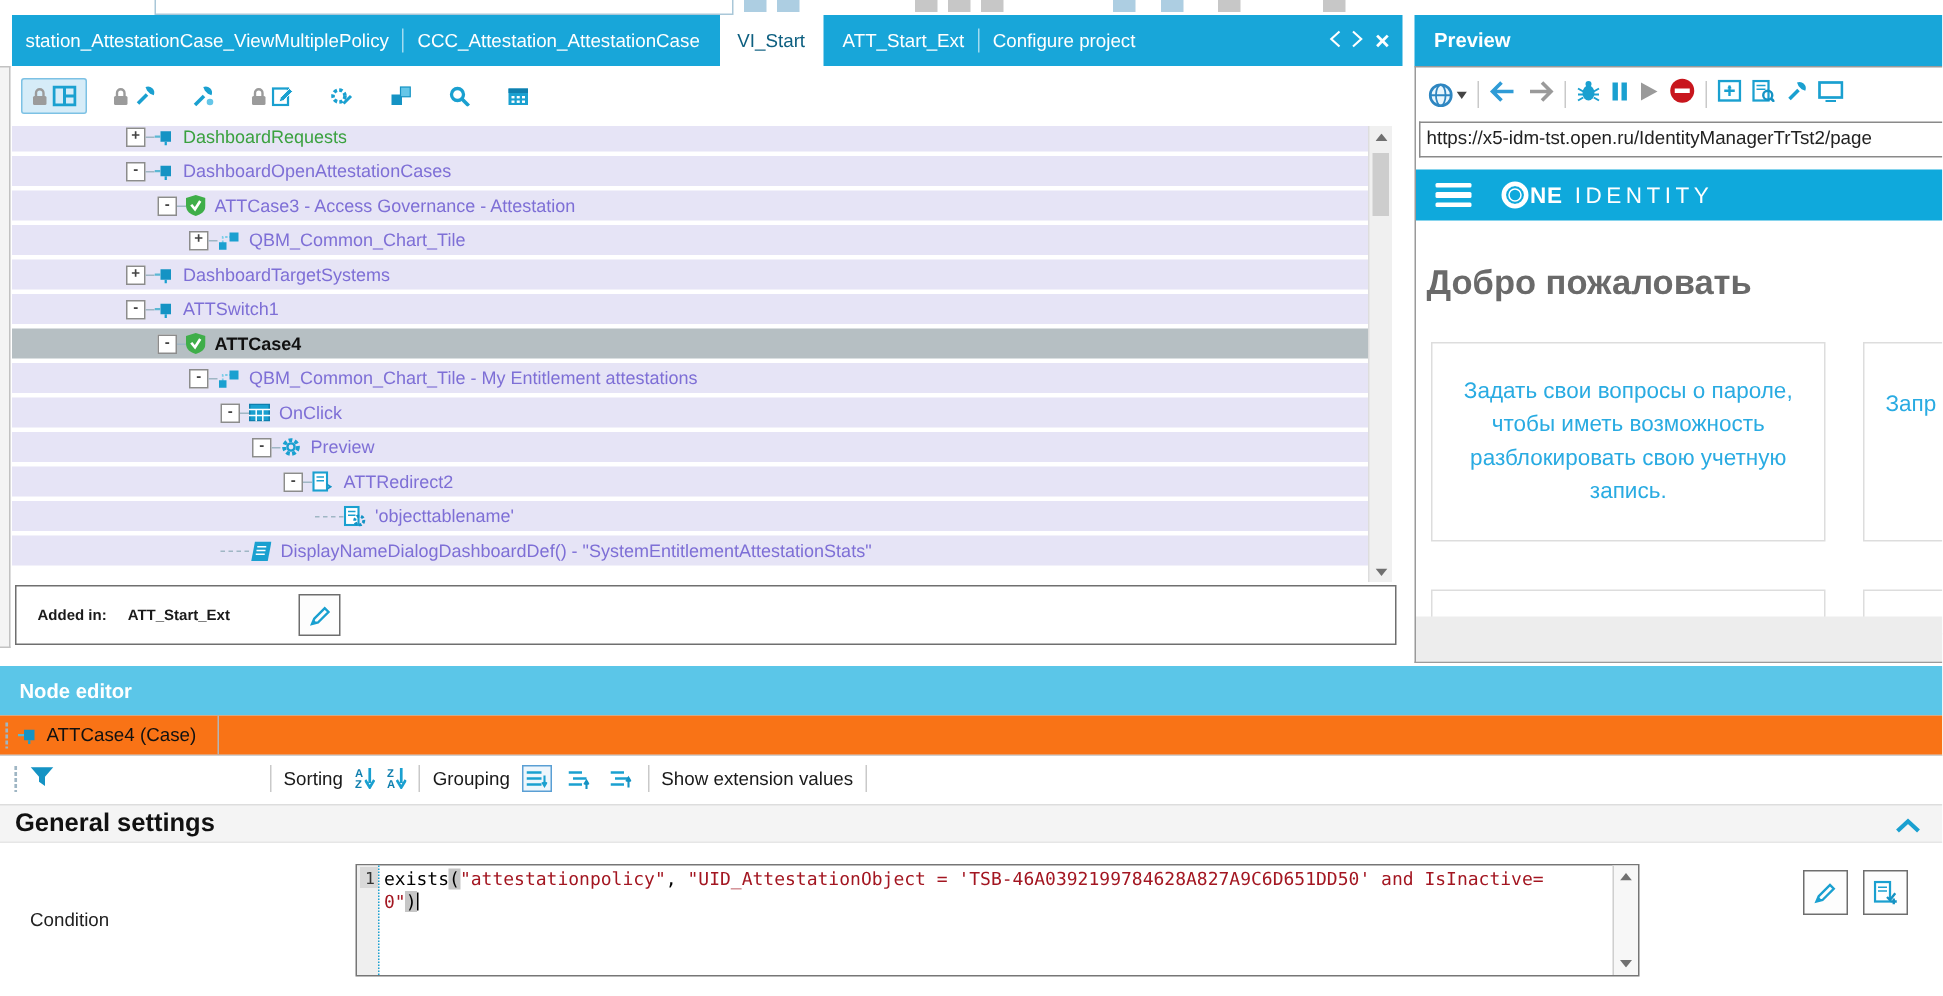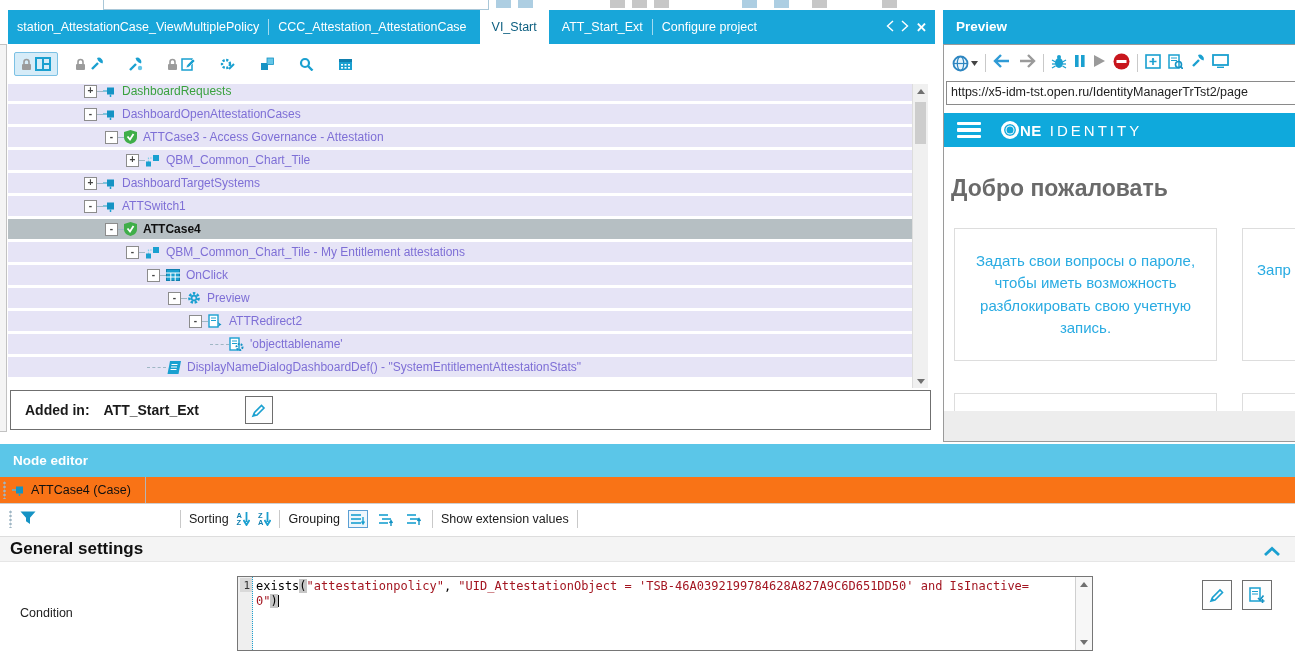--- a/index.html
+++ b/index.html
@@ -44,21 +44,21 @@
   .dash.w{width:19px;flex:0 0 19px;}
   .ticon{flex:0 0 auto;display:flex;align-items:center;margin-right:6px;}
   .tlabel{overflow:hidden;}
   
   .vscroll{position:absolute;left:904px;top:40px;width:16px;height:304px;background:#f0f0f0;border-left:1px solid #ddd;box-sizing:border-box;}
   .varrow{position:absolute;left:0;width:100%;height:14px;display:flex;align-items:center;justify-content:center;}
   .vthumb{position:absolute;left:2px;top:18px;width:11px;height:42px;background:#cdcdcd;}
 
   
   .added{position:absolute;left:2px;top:346px;width:921px;height:40px;border:1px solid #6f6f6f;background:#fff;
-         display:flex;align-items:center;font-size:14px;color:#1a1a1a;box-sizing:border-box;}
+         display:flex;align-items:center;font-size:10px;color:#1a1a1a;box-sizing:border-box;}
   .added .lab{margin-left:14px;font-weight:bold;}
   .added .val{margin-left:14px;font-weight:bold;}
   .sqbtn{width:28px;height:28px;border:1px solid #6e6e6e;background:#fdfdfd;display:flex;align-items:center;justify-content:center;box-sizing:border-box;}
   .added .sqbtn{margin-left:46px;}
 
   
   .pvpanel{left:943px;top:44px;width:352px;height:398px;background:#fff;border:1px solid #9a9a9a;border-right:none;box-sizing:border-box;overflow:hidden;}
   .pv-toolbar{position:absolute;left:0;top:2px;height:32px;display:flex;align-items:center;gap:7px;padding-left:8px;}
   .psep{width:1px;height:18px;background:#c9c9c9;}
   .pv-url{position:absolute;left:2px;top:36px;width:352px;height:24px;border:1px solid #8a8a8a;box-sizing:border-box;

